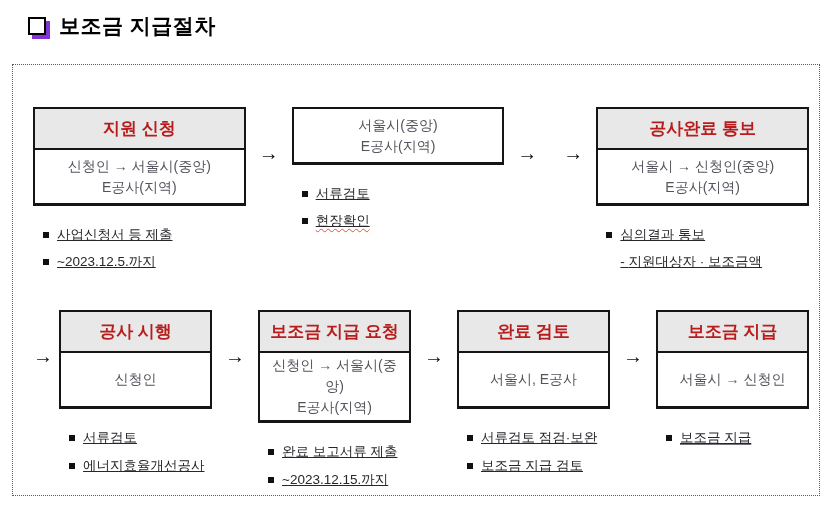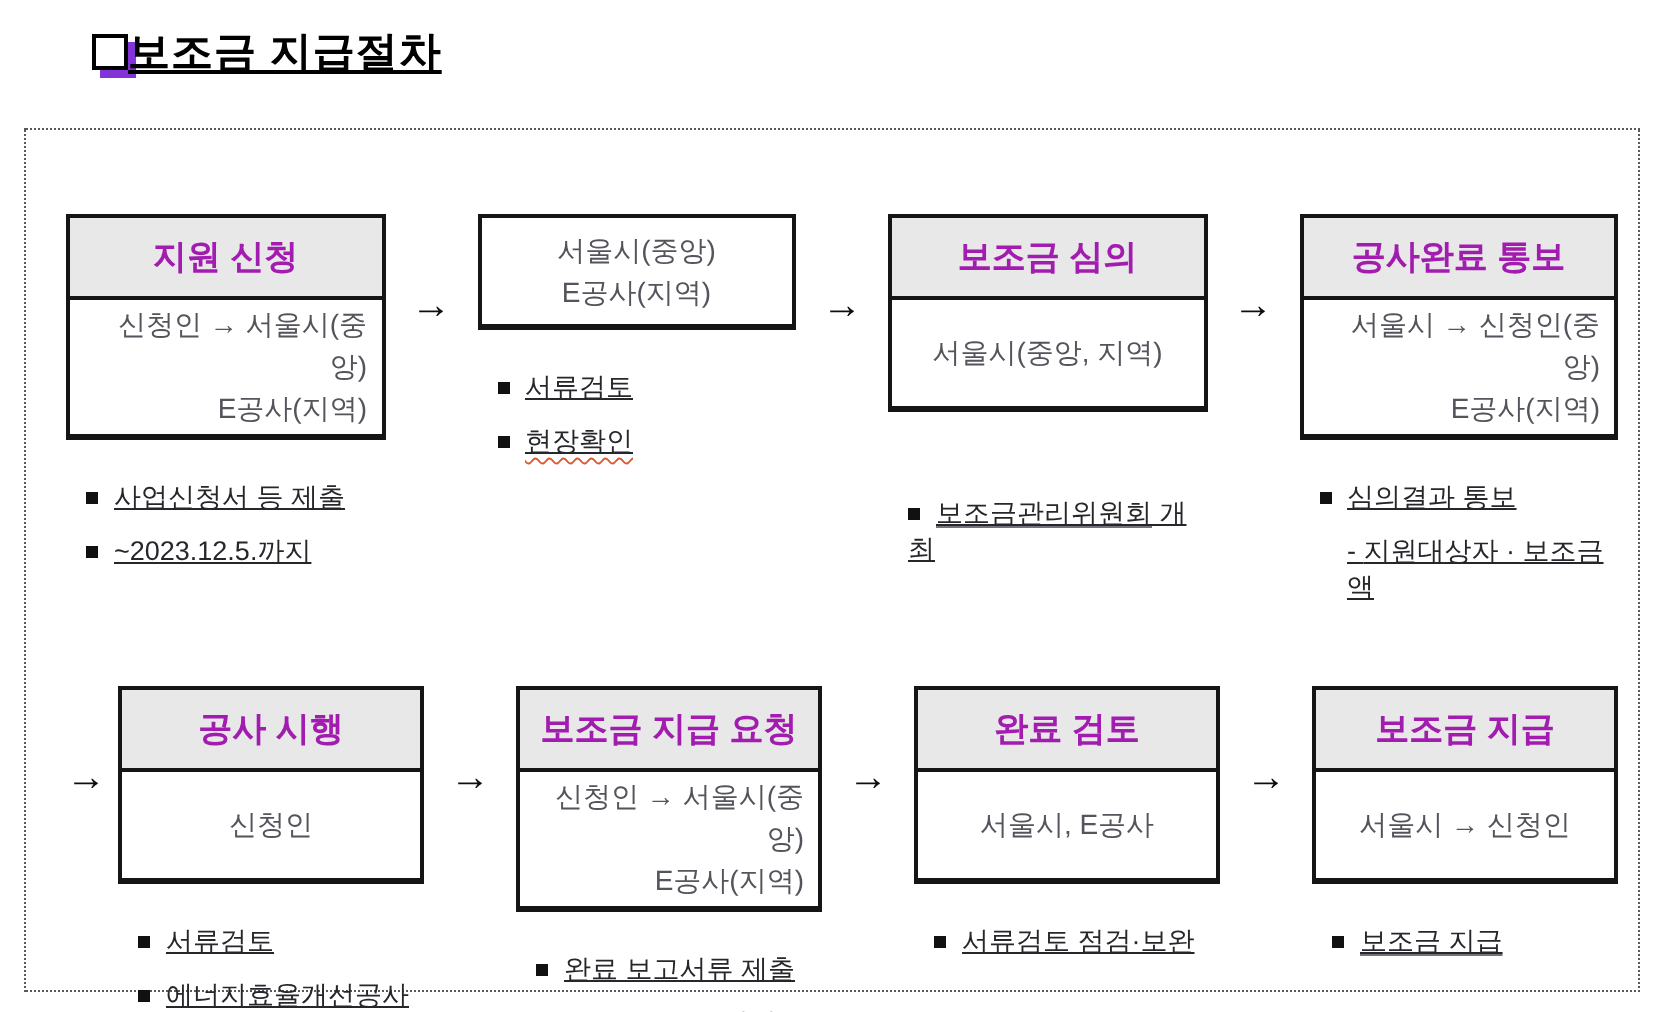--- a/index.html
+++ b/index.html
@@ -1,43 +1,43 @@
 <!DOCTYPE html>
 <html style="--header-bg: #e8e8e8; --box-border: #151515; --body-text: #54545c; --bullet-text: #26262b; --accent-purple: #8433d9; --spellcheck-red: #e0582f; --underline-gray: #73737c; --outer-border: #58585f;"><head>
 <meta charset="utf-8">
 <style>
   html,body{margin:0;padding:0;}
   body{
     width:832px;height:506px;position:relative;background:#ffffff;
     font-family:"Liberation Sans","DejaVu Sans",sans-serif;
     overflow:hidden;
   }
-  .title-row{position:absolute;left:46px;top:12px;display:flex;align-items:center;text-decoration:underline;}
+  .title-row{position:absolute;left:28px;top:12px;display:flex;align-items:center;gap:13px;}
   .title-icon{width:14px;height:14px;background:#fff;border:2.5px solid #000;
     box-shadow:4px 4px 0 0 var(--accent-purple);}
   .title-text{font-size:21px;font-weight:bold;color:#000;margin:0;letter-spacing:.5px;}
 
   .flow-container{
     position:absolute;left:12px;top:64px;width:808px;height:432px;
     border:1.5px dotted var(--outer-border);box-sizing:border-box;
     padding:42px 10px 0 20px;background:#fff;
   }
   .flow-row{display:flex;align-items:flex-start;}
   .row-1{margin-top:30px;}
   .arrow{flex:0 0 46px;text-align:center;font-size:20px;font-weight:bold;color:#0d0d0d;
     margin-top:36px;line-height:1;}
   .arrow.lead{flex:0 0 26px;text-align:left;}
   .step{flex:1 1 0;min-width:0;}
   .box{border:2px solid var(--box-border);border-bottom-width:3px;background:#fff;}
   .box-header{background:var(--header-bg);border-bottom:2px solid var(--box-border);
-    text-align:center;font-size:17px;font-weight:bold;padding:8px 2px;color:#a21caf;}
+    text-align:center;font-size:17px;font-weight:bold;padding:8px 2px;color:#b91c1c;}
   .box-body{min-height:53px;display:flex;flex-direction:column;justify-content:center;
     font-size:14px;color:var(--body-text);line-height:1.5;padding:2px 7px;box-sizing:border-box;}
   .align-center{text-align:center;}
-  .align-right{text-align:right;}
+  .align-right{text-align:center;}
   .bullets{list-style:none;margin:20px 0 0;padding:0 0 0 10px;
     font-size:13.5px;color:var(--bullet-text);text-decoration:underline;}
   .bullets li{margin-bottom:9px;line-height:1.35;}
   li.square::before{content:"";display:inline-block;width:6px;height:6px;background:#111;
     margin-right:8px;vertical-align:1px;}
   li.dash{padding-left:14px;}
   li.dash::before{content:"- ";}
   .row-0 .step-2 .bullets{margin-top:42px;}
   .wavy{text-decoration:underline wavy var(--spellcheck-red);
     text-decoration-thickness:1px;text-underline-offset:3px;}
@@ -74,31 +74,20 @@
             <div class="body-line">서울시(중앙)</div>
             <div class="body-line">E공사(지역)</div>
           </div>
         </div>
         <ul class="bullets">
           <li class="square"><span class="btext">서류검토</span></li>
           <li class="square"><span class="btext"><span class="wavy">현장확인</span></span></li>
         </ul>
       </div>
       <div class="arrow">→</div>
-      <div class="step step-2">
-        <div class="box">
-          <div class="box-header">보조금 심의</div>
-          <div class="box-body align-center">
-            <div class="body-line">서울시(중앙, 지역)</div>
-          </div>
-        </div>
-        <ul class="bullets">
-          <li class="square"><span class="btext"><span class="uline">보조금관리위원회</span> 개최</span></li>
-        </ul>
-      </div>
       <div class="arrow">→</div>
       <div class="step step-3">
         <div class="box">
           <div class="box-header">공사완료 통보</div>
           <div class="box-body align-right">
             <div class="body-line">서울시 → 신청인(중앙)</div>
             <div class="body-line">E공사(지역)</div>
           </div>
         </div>
         <ul class="bullets">
@@ -138,20 +127,21 @@
       <div class="arrow">→</div>
       <div class="step step-2">
         <div class="box">
           <div class="box-header">완료 검토</div>
           <div class="box-body align-center">
             <div class="body-line">서울시, E공사</div>
           </div>
         </div>
         <ul class="bullets">
           <li class="square"><span class="btext">서류검토 점검·보완</span></li>
+          <li class="square"><span class="btext">보조금 지급 검토</span></li>
         </ul>
       </div>
       <div class="arrow">→</div>
       <div class="step step-3">
         <div class="box">
           <div class="box-header">보조금 지급</div>
           <div class="box-body align-center">
             <div class="body-line">서울시 → 신청인</div>
           </div>
         </div>

